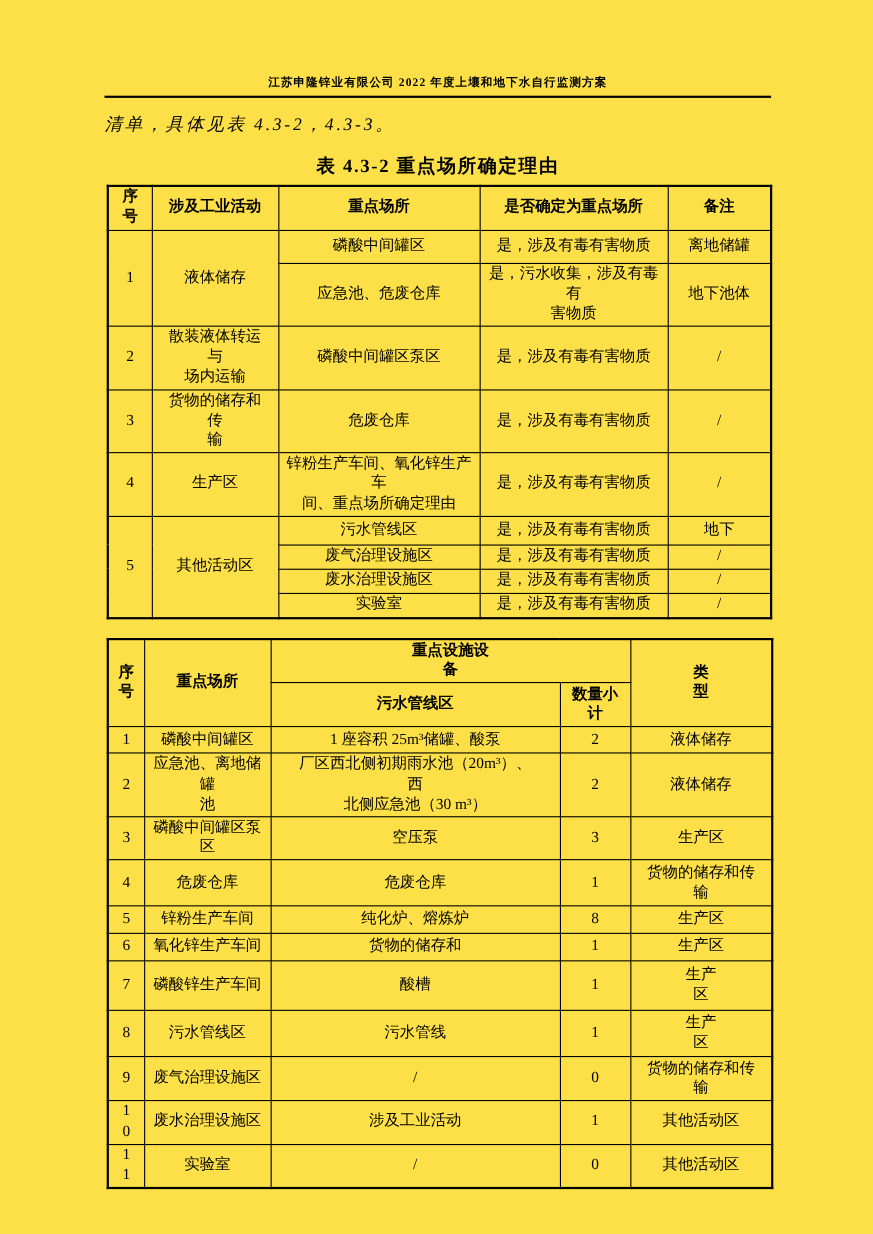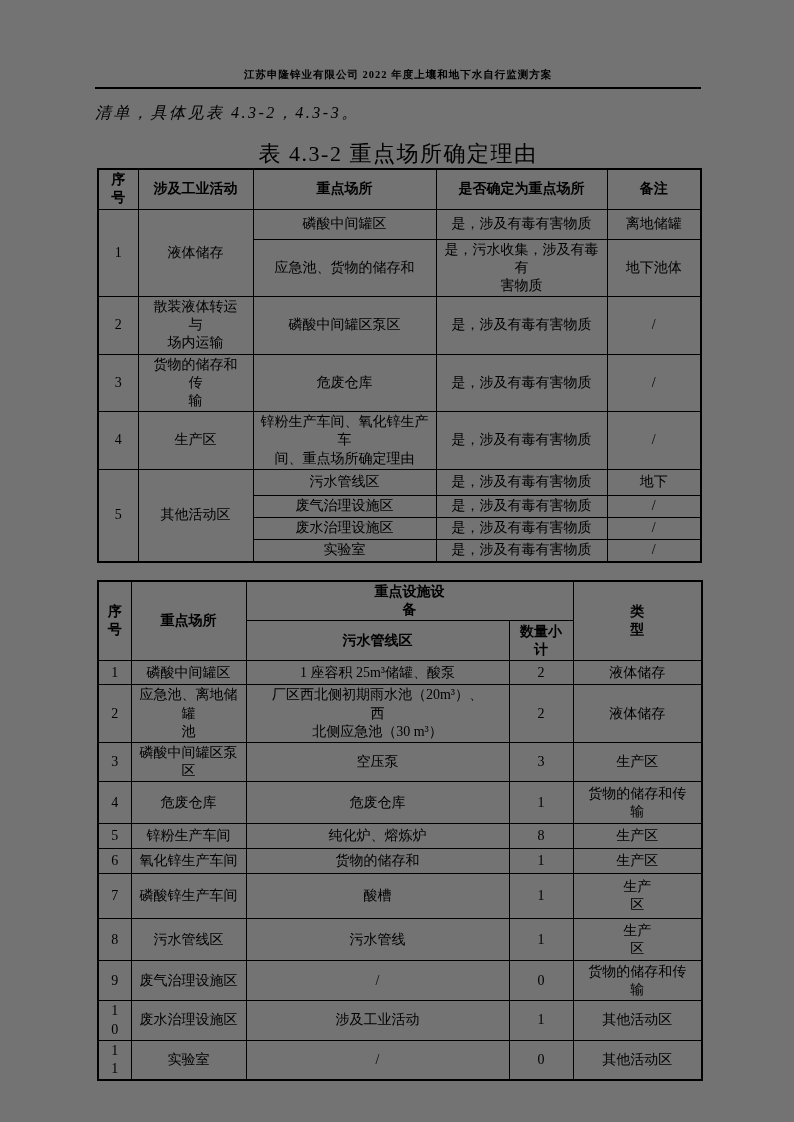--- a/index.html
+++ b/index.html
@@ -1,38 +1,38 @@
 <!DOCTYPE html>
 <html><head>
 <meta charset="utf-8">
 <style>
   html,body{margin:0;padding:0;background:#e8e8e8;}
   .page{
     position:relative;
     width:794px;height:1122px;
-    background:#737373;
+    background:#fde047;
     margin:0 auto;
     font-family:"Liberation Serif","DejaVu Serif",serif;
     color:#000;
     overflow:hidden;
   }
   .doc-header{
     position:absolute;left:95px;top:68px;width:606px;
     text-align:center;
     font-size:10.5px;font-weight:bold;letter-spacing:1px;
     padding-bottom:5px;
     border-bottom:2px solid #000;
   }
   .intro{
     position:absolute;left:95px;top:103px;width:606px;
     font-size:16px;letter-spacing:2.5px;font-style:italic;
   }
   .tbl-title{
     position:absolute;left:95px;width:606px;
-    text-align:center;font-size:22px;font-weight:normal;letter-spacing:1.5px;
+    text-align:center;font-size:17px;font-weight:bold;letter-spacing:1.5px;
   }
   #title1{top:139px;}
   #title2{top:551px;}
   table{
     position:absolute;
     border-collapse:collapse;
     table-layout:fixed;
     border:2px solid #000;
   }
   #table1{left:97px;top:168px;width:603px;}
@@ -82,21 +82,21 @@
       <th>备注</th>
     </tr>
     <tr style="height:30px">
       <td rowspan="2">1</td>
       <td rowspan="2">液体储存</td>
       <td>磷酸中间罐区</td>
       <td>是，涉及有毒有害物质</td>
       <td>离地储罐</td>
     </tr>
     <tr style="height:52px">
-      <td>应急池、货物的储存和</td>
+      <td>应急池、危废仓库</td>
       <td>是，污水收集，涉及有毒
 有
 害物质</td>
       <td>地下池体</td>
     </tr>
     <tr style="height:52px">
       <td>2</td>
       <td>散装液体转运
 与
 场内运输</td>

